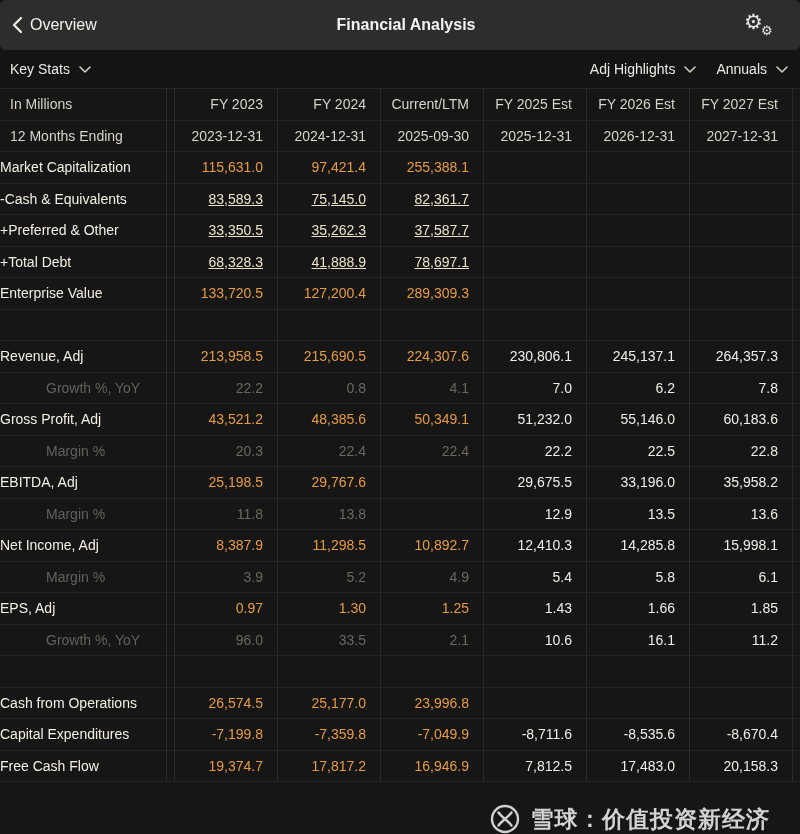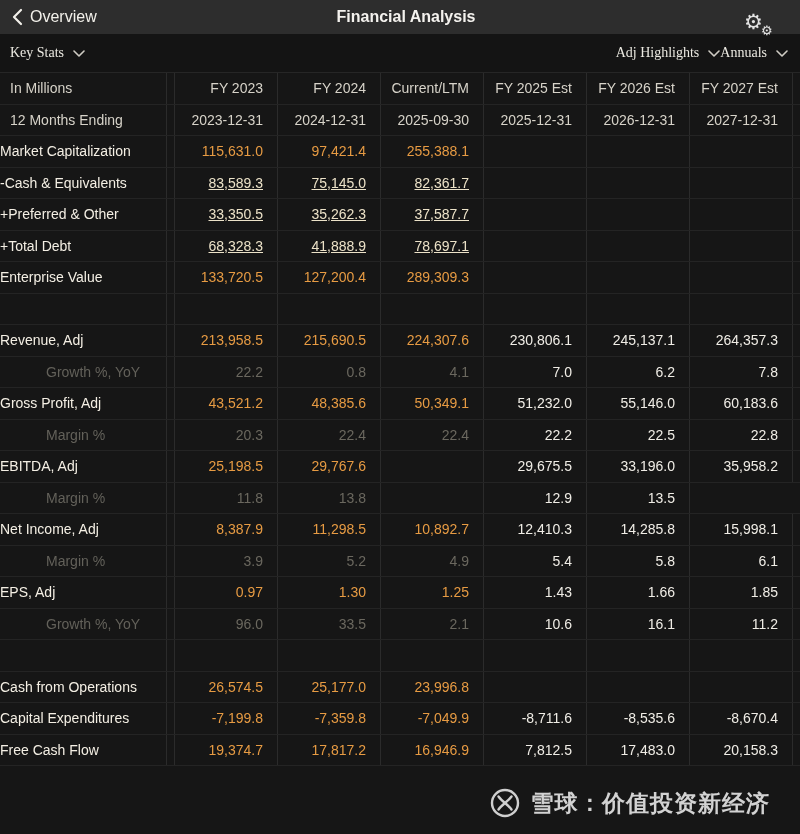--- a/index.html
+++ b/index.html
@@ -2,34 +2,34 @@
 <html style="--orange: #e79b43; --hist: #ece2c8; --est: #f0ede6; --muted: #6b685f; --muted-lbl: #63615a;"><head>
 <meta charset="utf-8">
 <style>
   * { margin:0; padding:0; box-sizing:border-box; }
   html,body { width:800px; height:834px; background:#161616; overflow:hidden;
     font-family:"Liberation Sans", sans-serif; }
   :root{
     --orange:#e79b43; --hist:#ece2c8; --est:#f0ede6; --muted:#6b685f; --muted-lbl:#63615a;
   }
   
-  .topbar{ height:34px; background:#2d2d2d; display:flex; align-items:center; position:relative; }
+  .topbar{ height:50px; background:#2d2d2d; display:flex; align-items:center; position:relative;border-radius:6px; }
   .back-btn{ display:flex; align-items:center; gap:7px; margin-left:12px; color:#f2f0ea;
     font-size:16px; cursor:pointer; }
   .topbar-title{ position:absolute; left:12px; right:0; text-align:center; color:#f4f2ee;
     font-size:16px; font-weight:700; pointer-events:none; }
   .gear{ position:absolute; right:22px; top:8px; width:36px; height:34px; color:#e3e3e3; cursor:pointer;}
   .gear .g1{ position:absolute; left:2px; top:2px; font-size:21px; }
   .gear .g2{ position:absolute; left:19px; top:15px; font-size:13px; }
   
   .filterbar{ height:38px; background:#141414; display:flex; align-items:center;
     justify-content:space-between; padding:0 12px 0 10px; }
-  .dd{ display:flex; align-items:center; gap:9px; color:#eceae2; font-size:14px; cursor:pointer;font-family:Liberation Serif, serif; }
+  .dd{ display:flex; align-items:center; gap:9px; color:#eceae2; font-size:14px; cursor:pointer; }
   .dd svg{ stroke:#cfccc4; }
-  .filter-right{ display:flex; align-items:center; }
+  .filter-right{ display:flex; align-items:center; gap:20px; }
   
   .ftable{ border-top:1px solid #262626; }
   .trow{ display:grid; grid-template-columns:167px 8px 103px 103px 103px 103px 103px 103px 1fr;
     height:31.5px; border-bottom:1px solid #242424; align-items:center; }
   .c{ height:100%; display:flex; align-items:center; border-right:1px solid #2b2b2b; overflow:hidden; }
   .fill{ height:100%; }
   .lbl{ padding-left:0; color:#f4efe4; font-size:14px; }
   .lbl.sub{ padding-left:46px; color:var(--muted-lbl); }
   .lbl-h{ padding-left:10px; color:#d7d3c9; font-size:14px; }
   .num{ justify-content:flex-end; padding-right:14px; font-size:14px; }
@@ -229,20 +229,21 @@
       <div class="fill"></div>
     </div>
     <div class="trow">
       <div class="c lbl sub">Margin %</div>
       <div class="c"></div>
       <div class="c num v-g">11.8</div>
       <div class="c num v-g">13.8</div>
       <div class="c num "></div>
       <div class="c num v-w">12.9</div>
       <div class="c num v-w">13.5</div>
+      <div class="c num v-w">13.6</div>
       <div class="fill"></div>
     </div>
     <div class="trow">
       <div class="c lbl">Net Income, Adj</div>
       <div class="c"></div>
       <div class="c num v-o">8,387.9</div>
       <div class="c num v-o">11,298.5</div>
       <div class="c num v-o">10,892.7</div>
       <div class="c num v-w">12,410.3</div>
       <div class="c num v-w">14,285.8</div>

